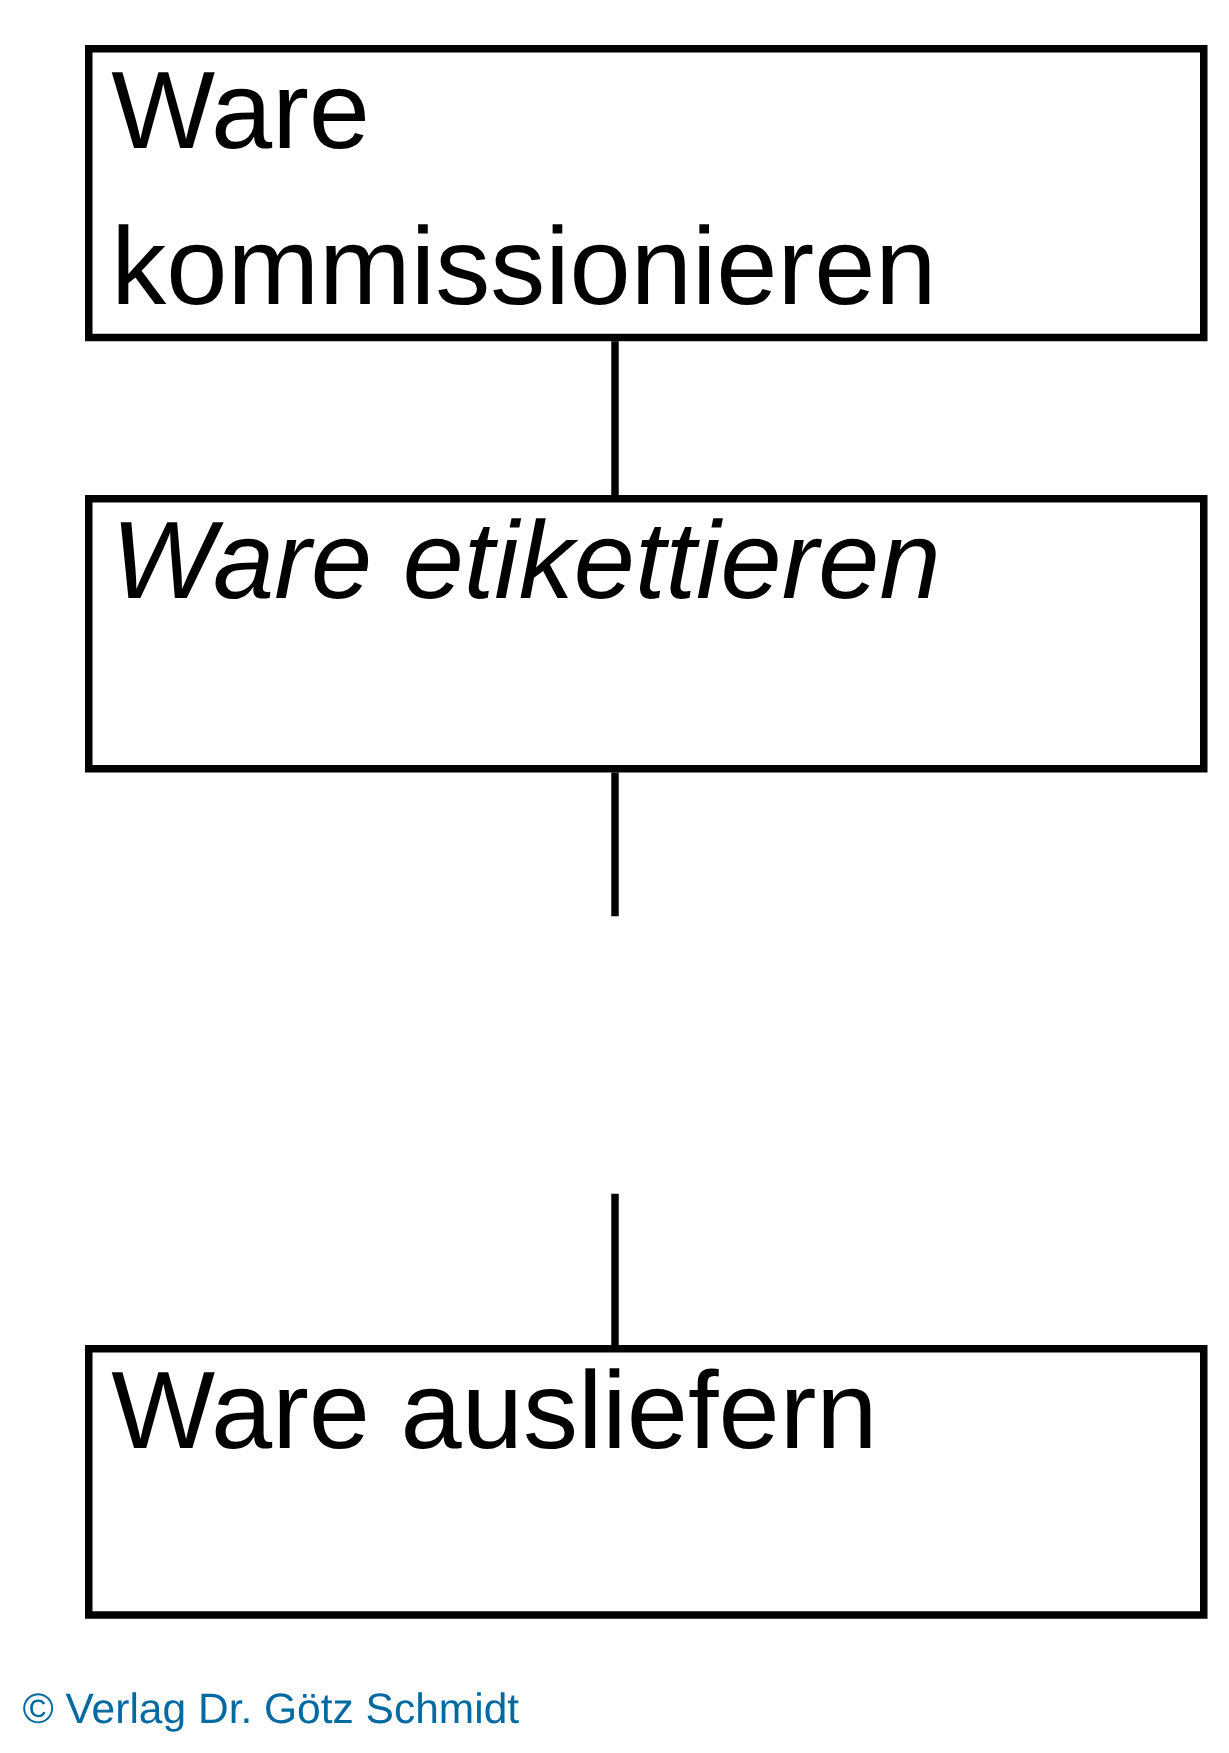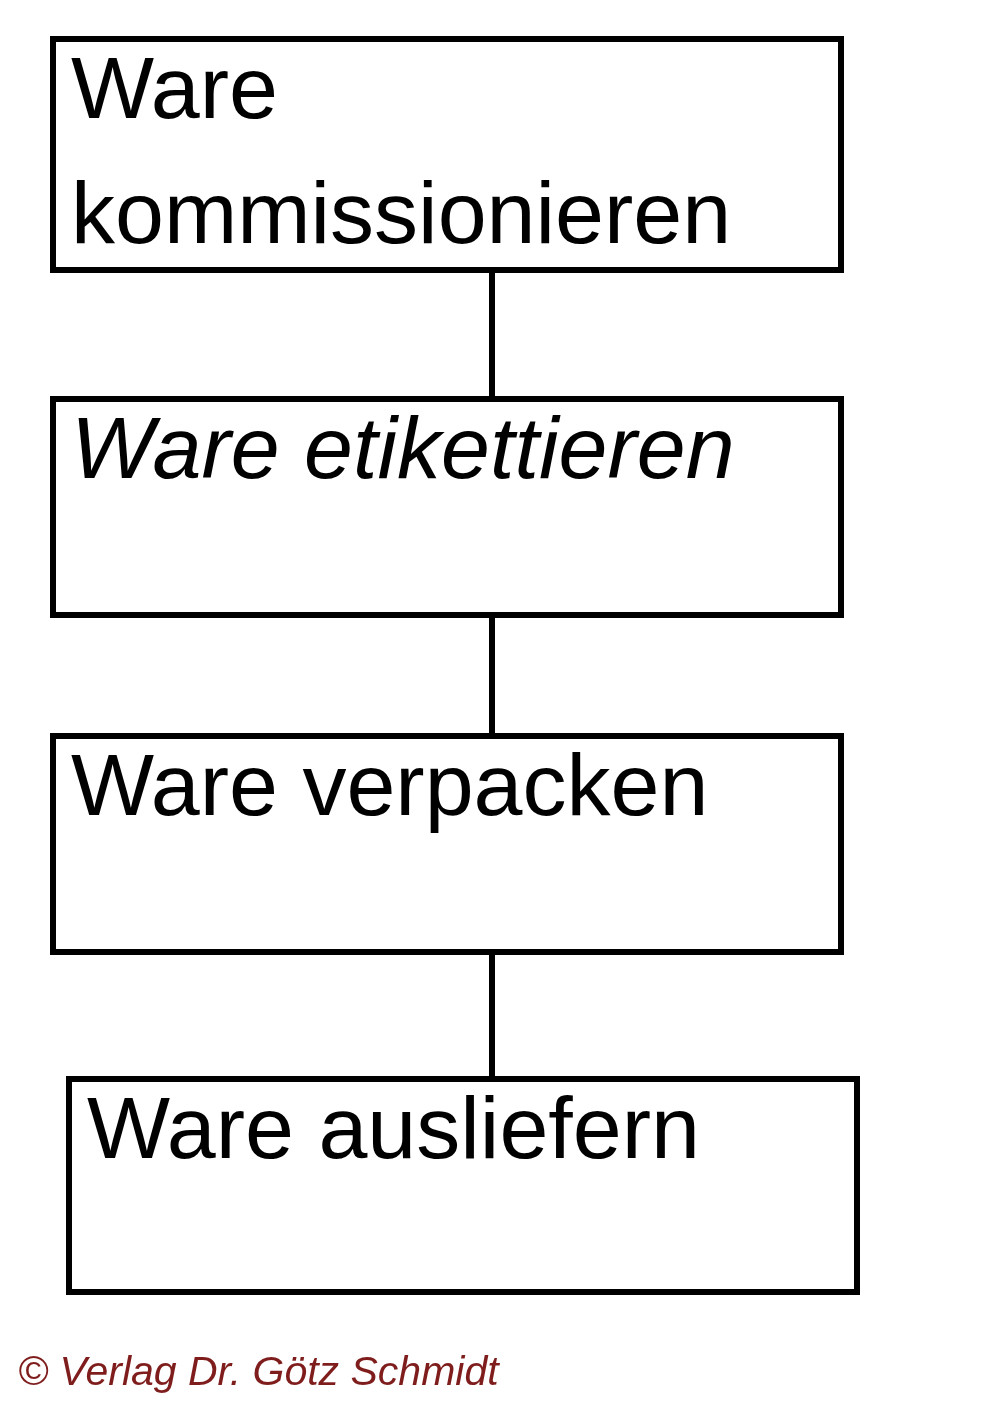--- a/index.html
+++ b/index.html
@@ -10,56 +10,55 @@
   .canvas {
     position: relative;
     width: 983px;
     height: 1402px;
     background: #ffffff;
     font-family: "Liberation Sans", sans-serif;
     overflow: hidden;
   }
   .flow-node {
     position: absolute;
-    left: 50px;
-    width: 794px;
+    left: 68px;
+    width: 898px;
     border: 6px solid #000000;
     background: #ffffff;
     box-sizing: border-box;
     overflow: hidden;
   }
   .flow-node .node-label {
     font-size: 88px;
     line-height: 1.42;
     color: #000000;
     margin-top: -16px;
     padding-left: 15px;
     padding-right: 30px;
     letter-spacing: 0;
   }
   .node-1 { top: 36px;   height: 237px; }
   .node-2 { top: 396px;  height: 222px; font-style: italic; }
   .node-3 { top: 733px;  height: 222px; }
-  .node-4 { top: 1076px; height: 219px; margin-left: 16px; }
+  .node-4 { top: 1076px; height: 219px; }
   .connector {
     position: absolute;
     left: 489px;
     width: 6px;
     background: #000000;
   }
   .connector-1 { top: 273px; height: 123px; }
   .connector-2 { top: 618px; height: 115px; }
   .connector-3 { top: 955px; height: 121px; }
   .copyright {
     position: absolute;
     left: 18px;
     top: 1347px;
-    font-size: 41px;
-    font-style: italic;
-    color: #7f1d1d;
+    font-size: 34px;
+    color: #0369a1;
     line-height: 1.2;
     white-space: nowrap;
   }
 </style>
 </head>
 <body>
 
 <div class="canvas">
 
   <div class="flow-node node-1">
@@ -67,23 +66,20 @@
   </div>
 
   <div class="connector connector-1"></div>
 
   <div class="flow-node node-2">
     <div class="node-label">Ware etikettieren</div>
   </div>
 
   <div class="connector connector-2"></div>
 
-  <div class="flow-node node-3">
-    <div class="node-label">Ware verpacken</div>
-  </div>
 
   <div class="connector connector-3"></div>
 
   <div class="flow-node node-4">
     <div class="node-label">Ware ausliefern</div>
   </div>
 
   <div class="copyright">© Verlag Dr. Götz Schmidt</div>
 
 </div>

